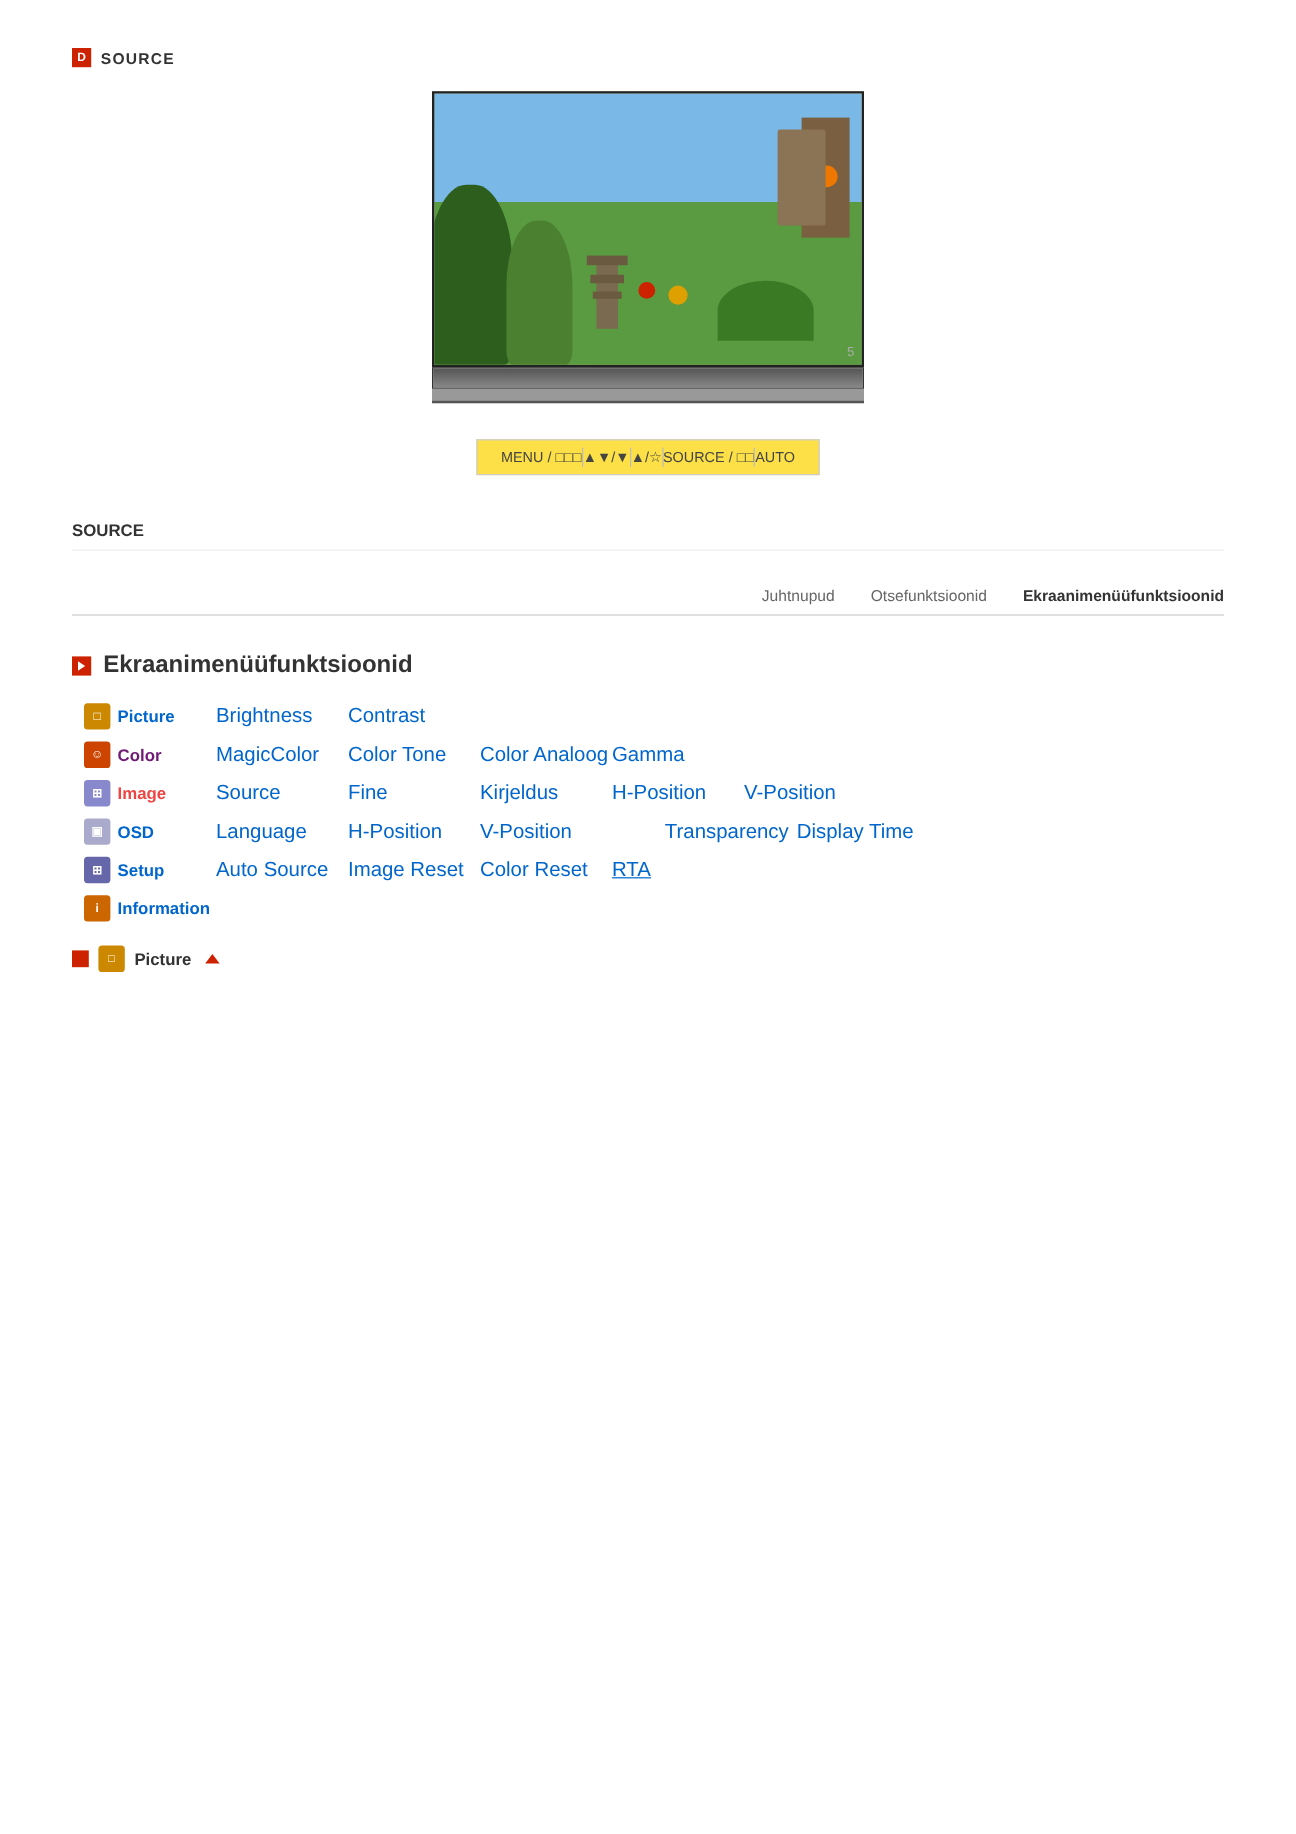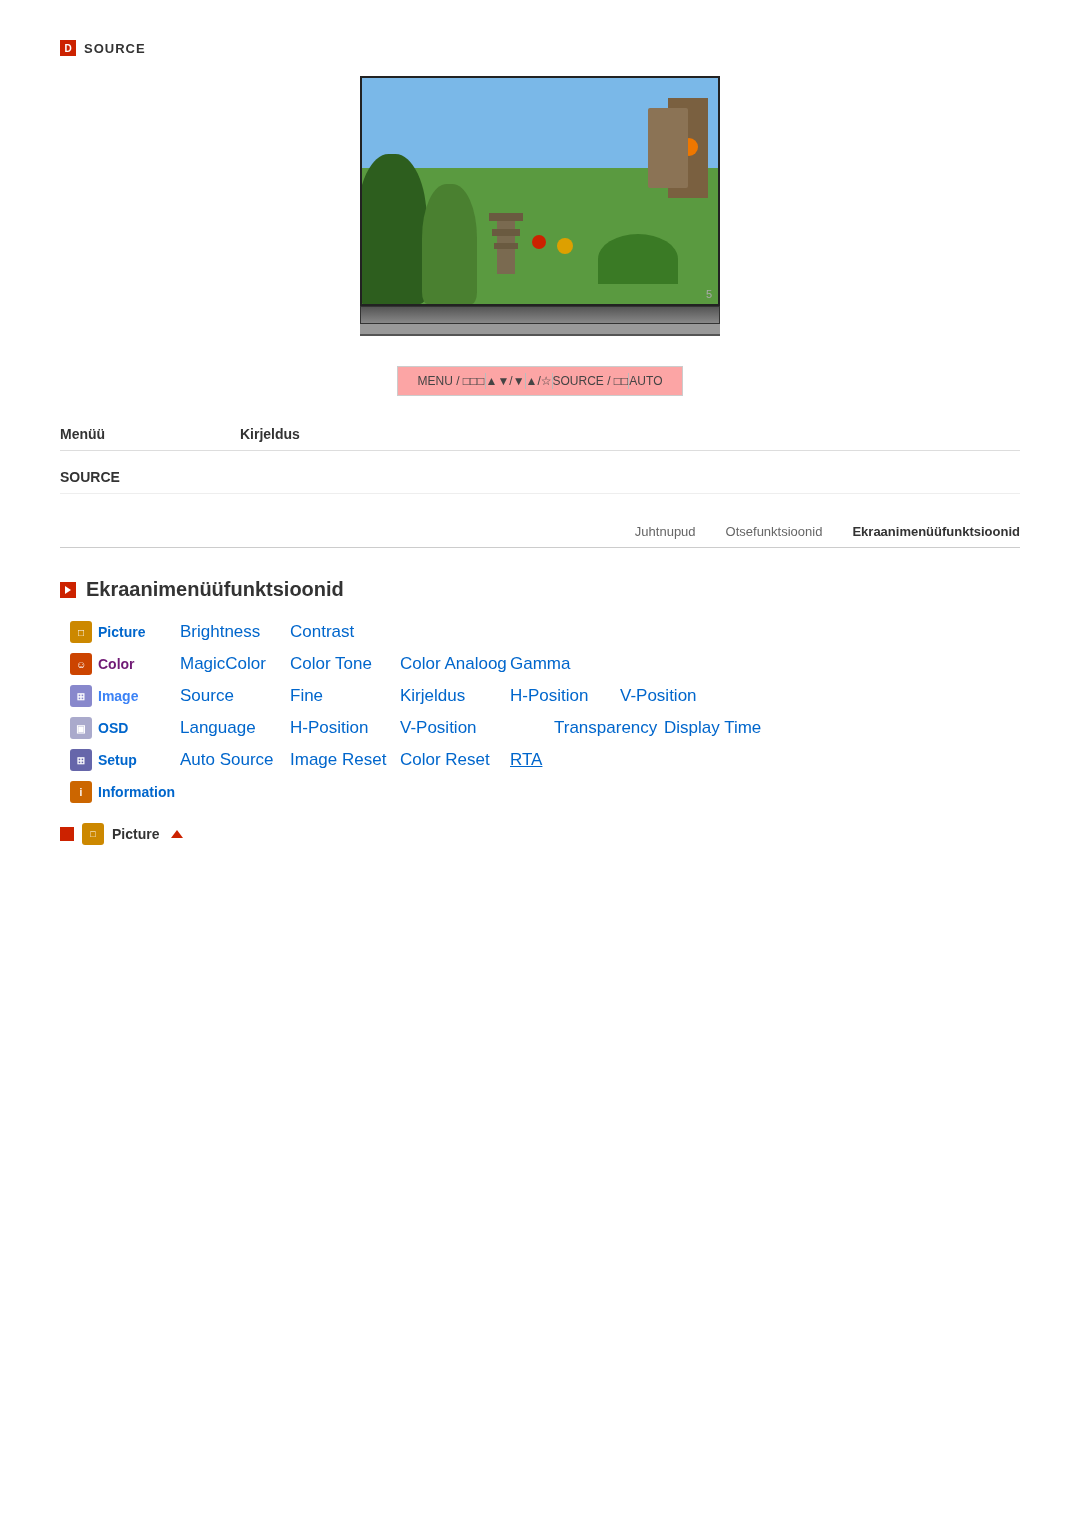--- a/index.html
+++ b/index.html
@@ -89,21 +89,21 @@
     }
 
     .control-bar-wrapper {
       display: flex;
       justify-content: center;
       margin: 20px 0 30px 0;
     }
     .control-bar {
       border: 1px solid #ccc;
       padding: 6px 20px;
-      background: #fca5a5;
+      background: #fde047;
       display: flex;
       align-items: center;
       gap: 0;
       font-size: 12px;
       color: #444;
     }
     .ctrl-divider {
       width: 1px;
       height: 16px;
       background: #bbb;
@@ -209,21 +209,21 @@
     .cat-icon.osd { background: #aaaacc; }
     .cat-icon.setup { background: #6666aa; }
     .cat-icon.information { background: #cc6600; }
 
     .cat-label {
       font-weight: bold;
       font-size: 14px;
     }
     .cat-label.picture { color: #0066cc; }
     .cat-label.color { color: #701a75; }
-    .cat-label.image { color: #3b82f6; }
+    .cat-label.image { color: #ef4444; }
     .cat-label.osd { color: #0066cc; }
     .cat-label.setup { color: #0066cc; }
     .cat-label.information { color: #0066cc; }
 
     .menu-link {
       font-size: 17px;
       color: #0066cc;
       cursor: pointer;
     }
 
@@ -387,24 +387,20 @@
     <div class="ctrl-divider"></div>
     <span>▲/☆</span>
     <div class="ctrl-divider"></div>
     <span>SOURCE / □□</span>
     <div class="ctrl-divider"></div>
     <span>AUTO</span>
   </div>
 </div>
 
 <div class="desc-table">
-  <div class="header-row">
-    <div class="col-menu">Menüü</div>
-    <div class="col-desc">Kirjeldus</div>
-  </div>
   <div class="data-row">
     <div class="col-menu">SOURCE</div>
   </div>
 </div>
 
 <div class="tab-nav">
   <span class="tab-item">Juhtnupud</span>
   <span class="tab-item">Otsefunktsioonid</span>
   <span class="tab-item active">Ekraanimenüüfunktsioonid</span>
 </div>

